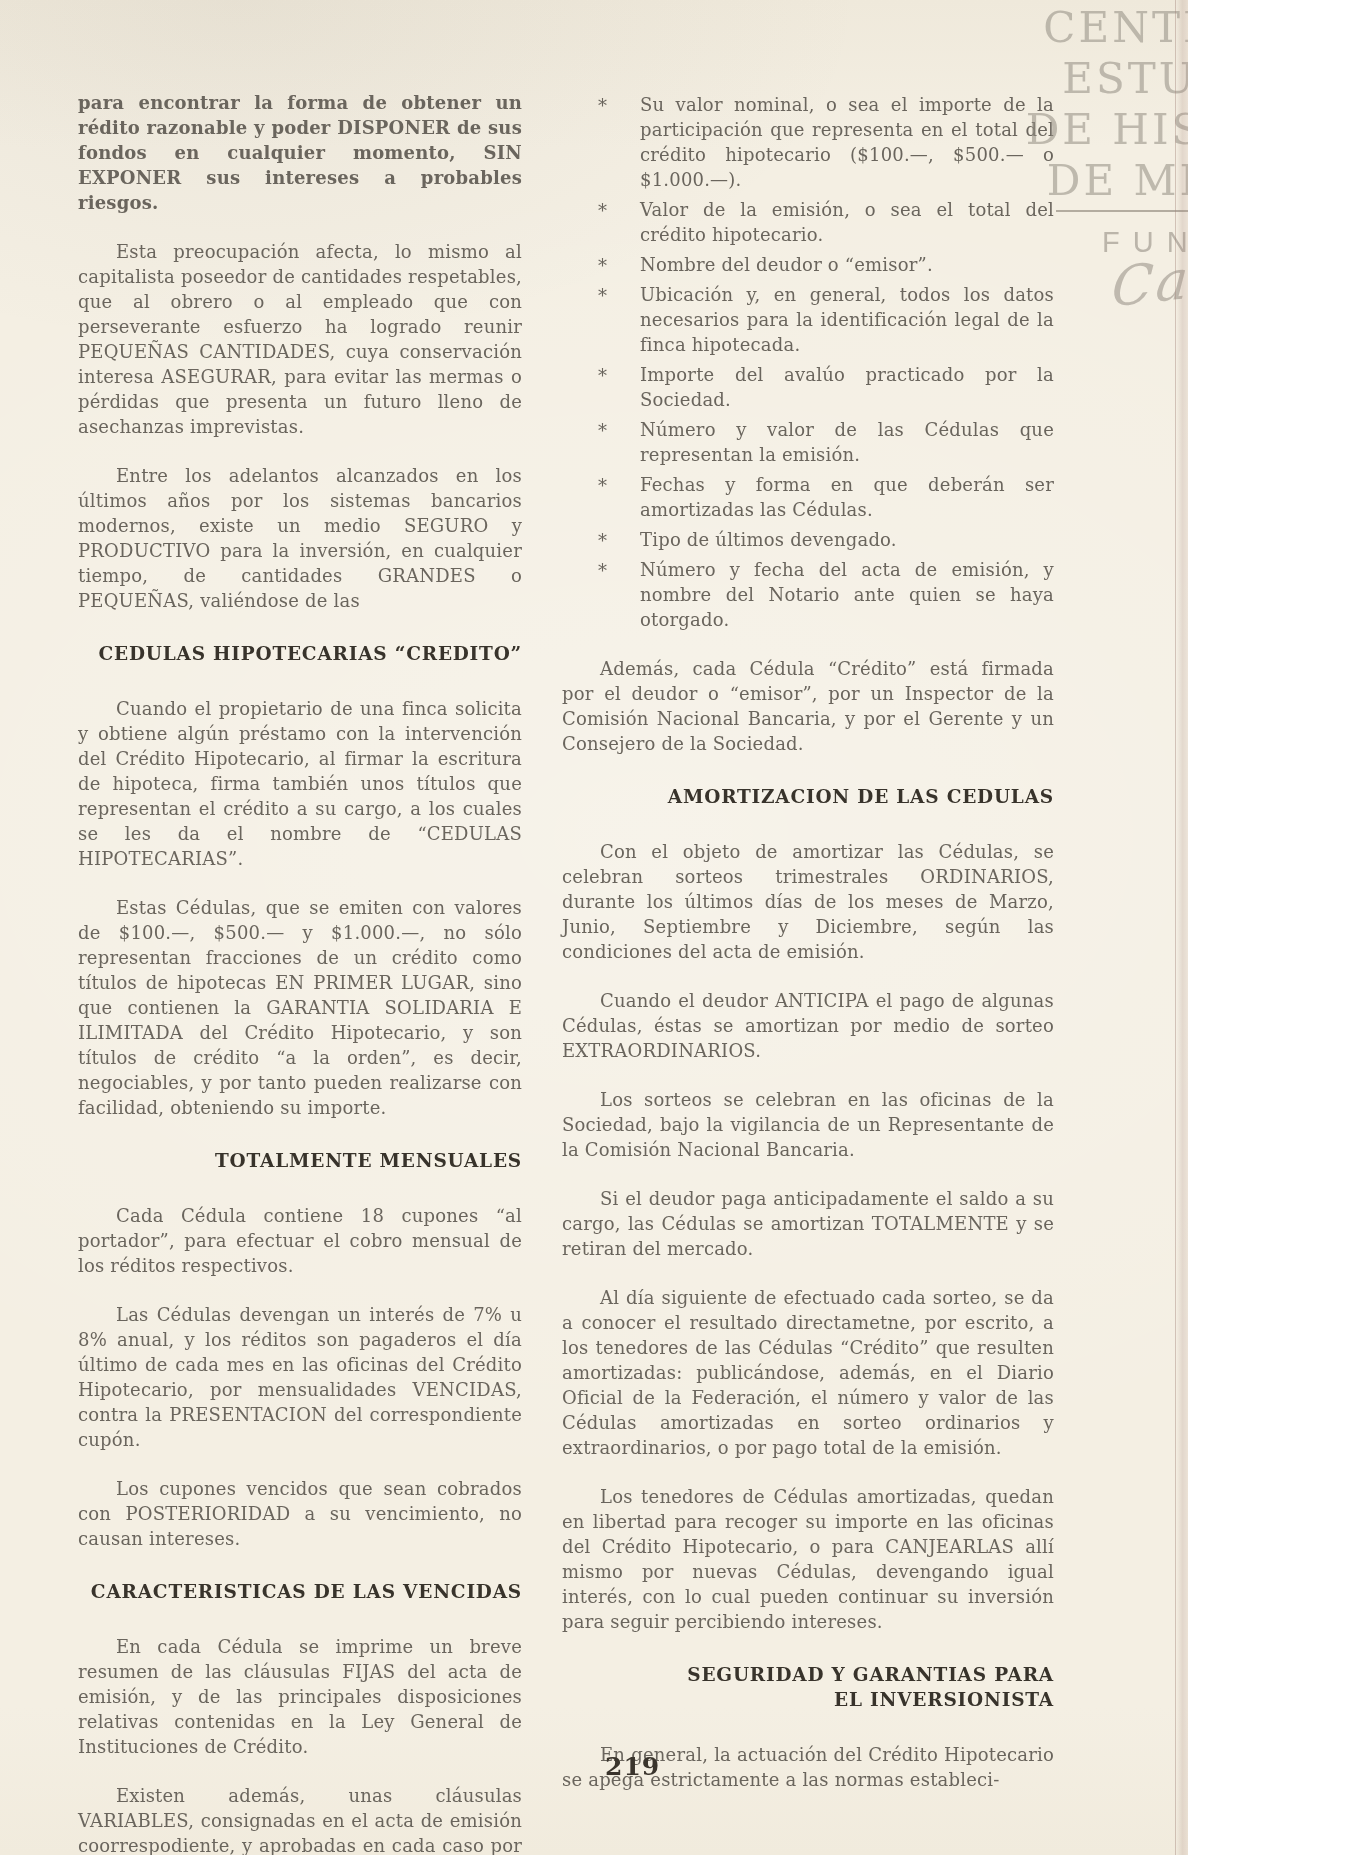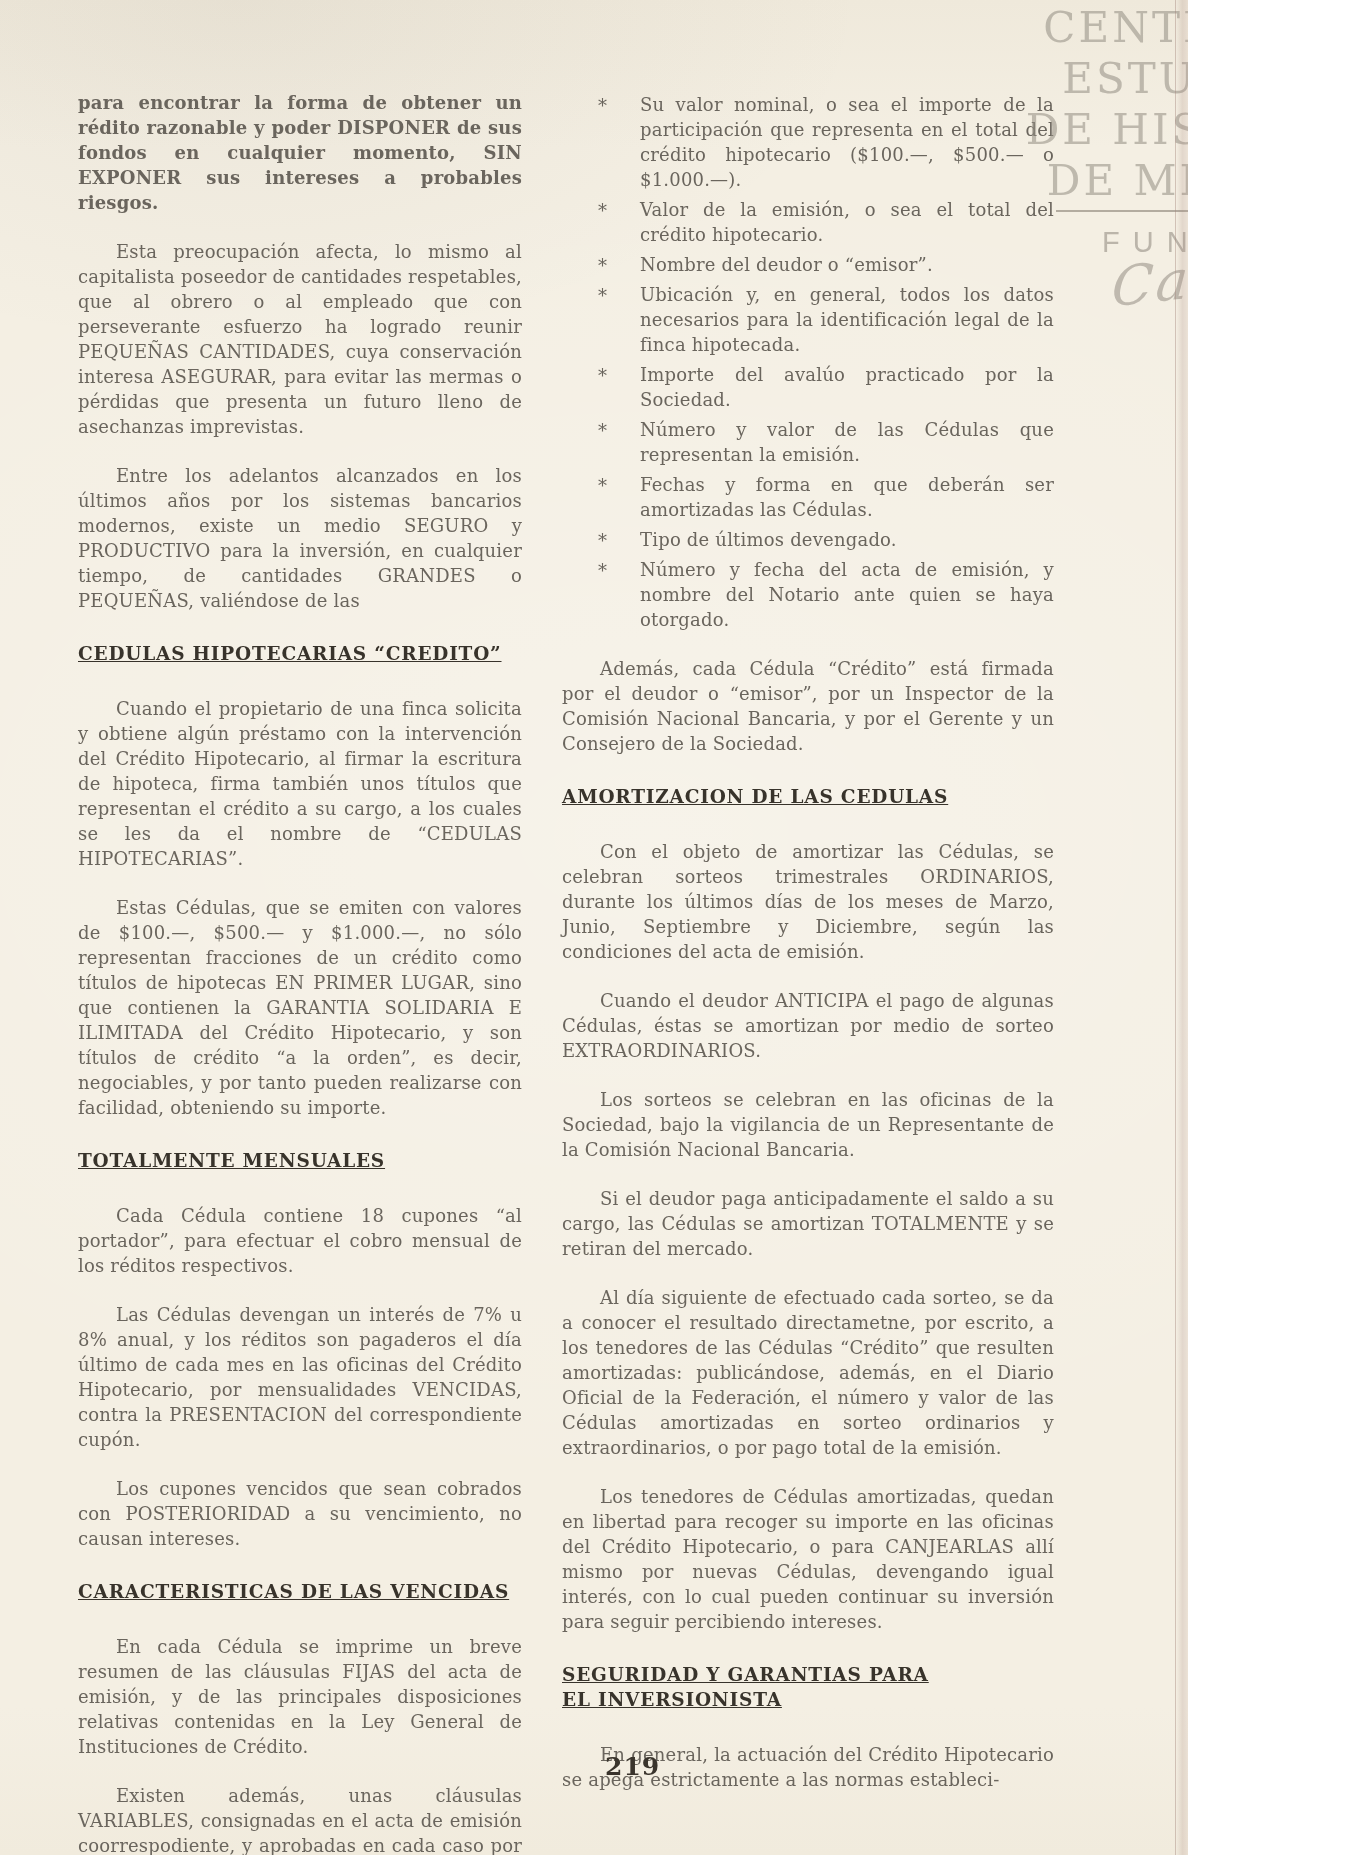--- a/index.html
+++ b/index.html
@@ -25,23 +25,22 @@
   }
   .col-left{left:78px;width:444px;}
   .col-right{left:562px;width:492px;top:92px;}
   .para{margin:0 0 24px 0;text-indent:38px;}
   .para.noindent{text-indent:0;font-weight:bold;}
   .heading{
     font-weight:bold;
     color:#38332b;
     letter-spacing:0.8px;
     margin:28px 0 30px 0;
-    text-align:left;
+    text-align:right;
     font-size:18.5px;
-    text-decoration:underline;
   }
   .heading .hline{display:block;}
   .bullet-list{margin:0 0 24px 0;padding:0;list-style:none;}
   .bullet-item{
     position:relative;
     margin:0 0 5px 0;
     padding-left:78px;
     text-align:justify;
   }
   .bullet-marker{

